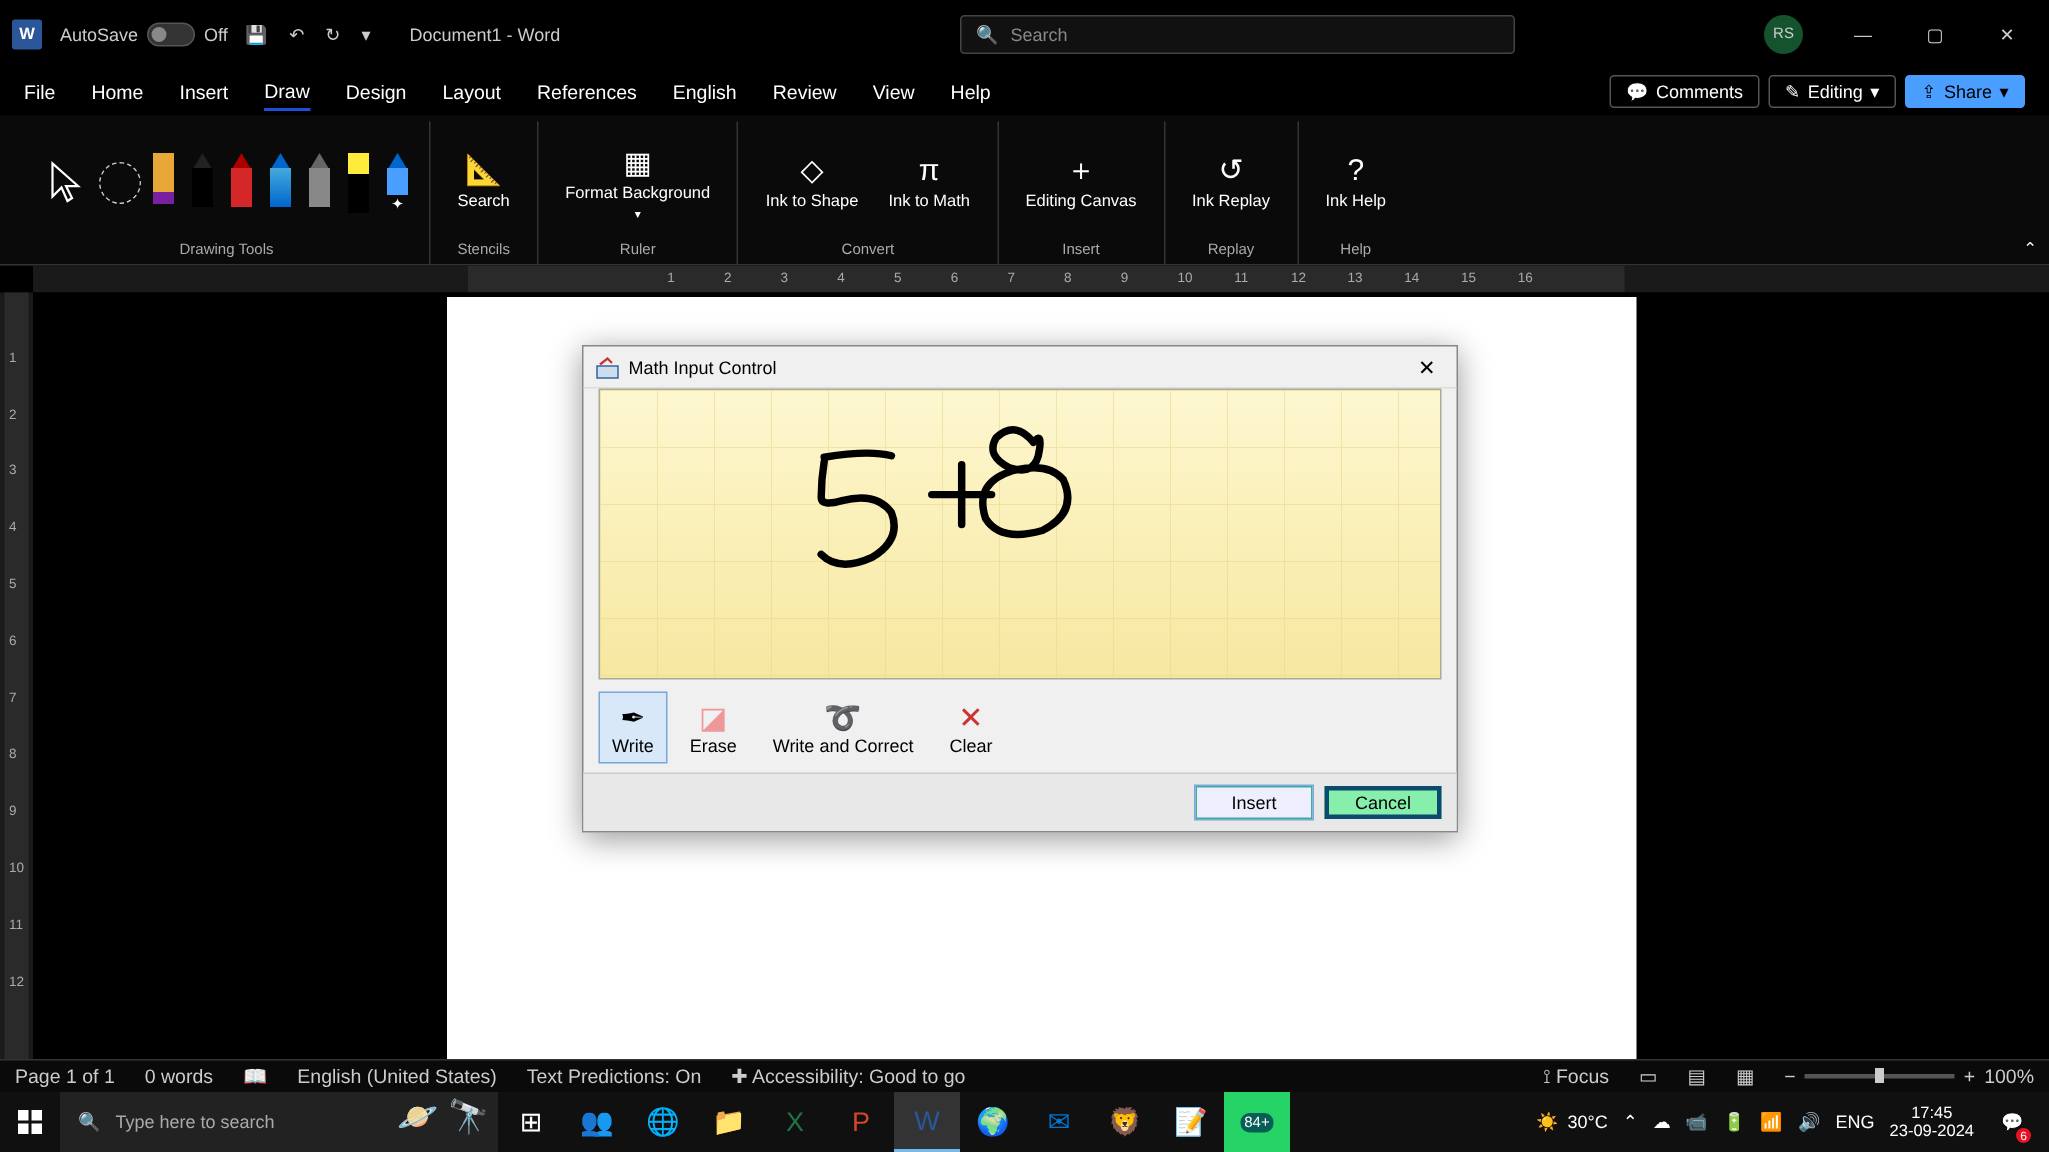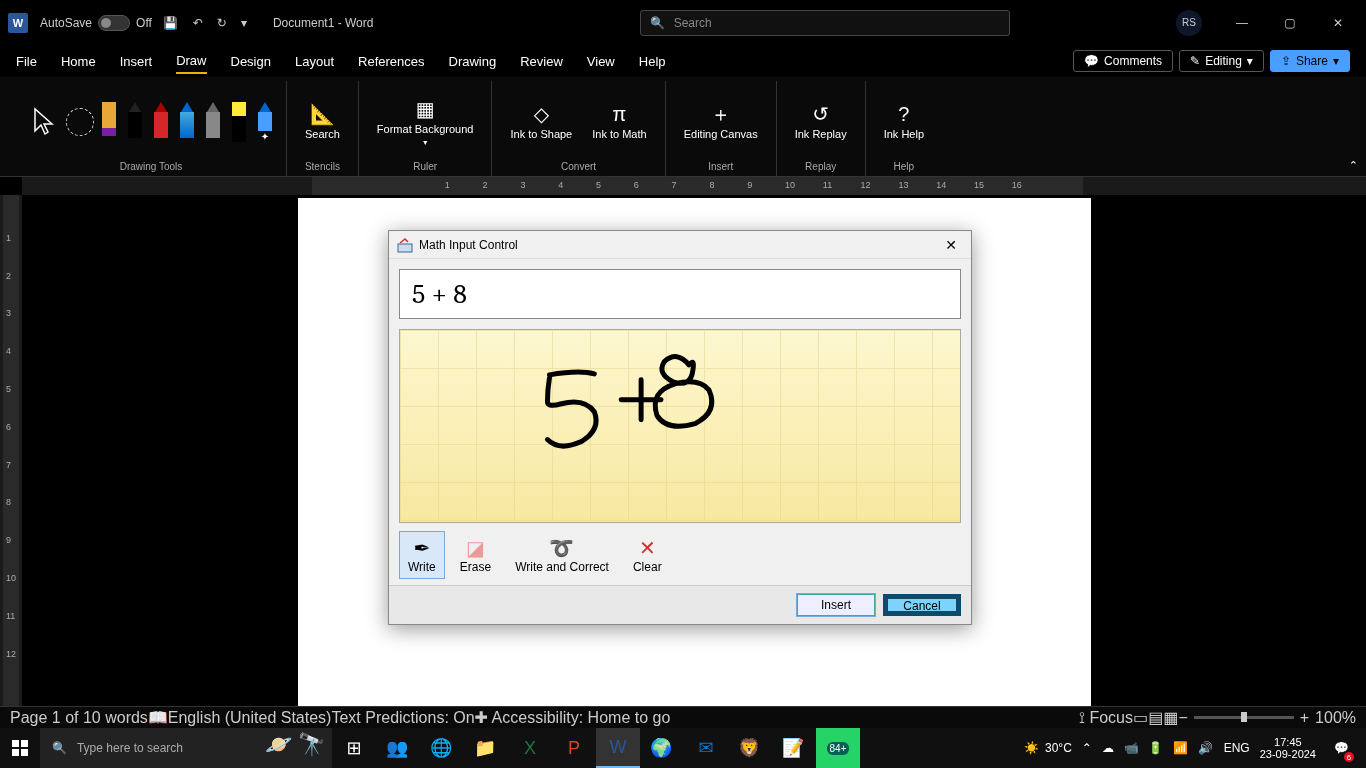--- a/index.html
+++ b/index.html
@@ -9,27 +9,27 @@
 .titlebar { height:45px; background:#000; display:flex; align-items:center; color:#ccc; font-size:12px; padding:0 8px; }
 .word-icon { width:20px; height:20px; background:#2b579a; color:#fff; font-weight:bold; display:flex; align-items:center; justify-content:center; border-radius:2px; font-size:11px; margin-right:12px; }
 .autosave { display:flex; align-items:center; gap:6px; margin-right:12px; }
 .toggle { width:32px; height:16px; background:#333; border-radius:8px; border:1px solid #555; position:relative; }
 .toggle::after { content:""; position:absolute; width:10px; height:10px; background:#888; border-radius:50%; top:2px; left:2px; }
 .qat { display:flex; align-items:center; gap:14px; margin-right:16px; }
 .qat span { cursor:pointer; }
 .docname { margin-right:auto; padding-left:10px; }
 .searchbox { width:370px; height:26px; background:#111; border:1px solid #444; border-radius:3px; display:flex; align-items:center; padding:0 10px; color:#888; gap:8px; margin-right:auto; margin-left:100px; }
 .title-right { display:flex; align-items:center; gap:8px; }
-.avatar { width:26px; height:26px; background:#0f172a; border-radius:50%; display:flex; align-items:center; justify-content:center; font-size:10px; color:#ccc; margin-right:12px; }
+.avatar { width:26px; height:26px; background:#14532d; border-radius:50%; display:flex; align-items:center; justify-content:center; font-size:10px; color:#ccc; margin-right:12px; }
 .winbtn { width:40px; height:30px; display:flex; align-items:center; justify-content:center; color:#ccc; cursor:pointer; }
 
 
 .tabs { height:32px; background:#000; display:flex; align-items:center; padding:0 16px; gap:24px; color:#fff; font-size:13px; }
 .tab { padding:4px 0; cursor:pointer; }
-.tab.active { border-bottom:2px solid #eab308; }
+.tab.active { border-bottom:2px solid #1d4ed8; }
 .tabs-right { margin-left:auto; display:flex; gap:6px; }
 .pillbtn { border:1px solid #555; border-radius:3px; padding:3px 10px; display:flex; align-items:center; gap:5px; cursor:pointer; font-size:12px; }
 .pillbtn.share { background:#4a9eff; border-color:#4a9eff; color:#000; }
 
 
 .ribbon { height:100px; background:#0a0a0a; display:flex; align-items:stretch; padding:4px 16px 0; color:#fff; font-size:11px; border-bottom:1px solid #333; position:relative; }
 .group { display:flex; flex-direction:column; align-items:center; padding:2px 10px; border-right:1px solid #333; }
 .group-items { display:flex; align-items:center; gap:4px; flex:1; }
 .group-label { font-size:10px; color:#aaa; padding-bottom:2px; }
 .cursor-tool { font-size:28px; padding:6px; cursor:pointer; }
@@ -61,25 +61,25 @@
 .dlg-close { margin-left:auto; font-size:14px; cursor:pointer; padding:2px 6px; }
 .math-preview { margin:10px; height:50px; border:1px solid #888; background:#fff; display:flex; align-items:center; padding:0 12px; font-family:Cambria,"Times New Roman",serif; font-size:28px; }
 .math-canvas { margin:0 10px 8px; height:194px; border:1px solid #aa9; background:linear-gradient(#fdf7d0,#f7e8a0); position:relative; overflow:hidden; }
 .math-grid { position:absolute; inset:0; background-image:linear-gradient(#e8d990 1px,transparent 1px),linear-gradient(90deg,#e8d990 1px,transparent 1px); background-size:38px 38px; opacity:0.6; }
 .hand { position:absolute; inset:0; }
 .math-tools { display:flex; gap:6px; padding:0 10px 6px; }
 .mtool { display:flex; flex-direction:column; align-items:center; padding:4px 8px; cursor:pointer; border:1px solid transparent; gap:2px; }
 .mtool.active { border:1px solid #7aa7d8; background:#d8e8f8; }
 .mtool .mico { font-size:20px; height:22px; }
 .dlg-foot { border-top:1px solid #ccc; padding:8px 10px; display:flex; justify-content:flex-end; gap:8px; background:#e8e8e8; }
-.dlg-btn { width:78px; height:22px; border:5px solid #0c4a6e; background:#7dd3fc; cursor:pointer; font-size:12px; }
+.dlg-btn { width:78px; height:22px; border:3px solid #0c4a6e; background:#86efac; cursor:pointer; font-size:12px; }
 .dlg-btn.primary { border:1px solid #4a9; background:#eef; outline:1px solid #7ad; }
 
 
-.status { position:absolute; left:0; right:0; bottom:40px; height:22px; background:#0a0a0a; color:#ccc; font-size:16px; display:flex; align-items:center; padding:0 10px; gap:0; border-top:1px solid #333; }
+.status { position:absolute; left:0; right:0; bottom:40px; height:22px; background:#0a0a0a; color:#ccc; font-size:13px; display:flex; align-items:center; padding:0 10px; gap:20px; border-top:1px solid #333; }
 .status .sep { flex:1; }
 .zoom { display:flex; align-items:center; gap:6px; }
 .zoom-slider { width:100px; height:3px; background:#555; position:relative; }
 .zoom-slider::after { content:""; position:absolute; width:6px; height:10px; background:#ccc; top:-4px; left:47px; }
 
 
 .taskbar { position:absolute; bottom:0; left:0; right:0; height:40px; background:#101010; display:flex; align-items:center; color:#fff; font-size:12px; }
 .start { width:40px; height:40px; display:flex; align-items:center; justify-content:center; color:#fff; cursor:pointer; }
 .tasksearch { width:292px; height:40px; background:#222; display:flex; align-items:center; padding:0 12px; color:#aaa; gap:10px; position:relative; }
 .cortana-art { position:absolute; right:6px; top:4px; font-size:22px; }
@@ -124,21 +124,21 @@
 </div>
 
 <div class="tabs">
   <div class="tab">File</div>
   <div class="tab">Home</div>
   <div class="tab">Insert</div>
   <div class="tab active">Draw</div>
   <div class="tab">Design</div>
   <div class="tab">Layout</div>
   <div class="tab">References</div>
-  <div class="tab">Drawing</div>
+  <div class="tab">English</div>
   <div class="tab">Review</div>
   <div class="tab">View</div>
   <div class="tab">Help</div>
   <div class="tabs-right">
     <div class="pillbtn">
         <span>💬</span>
         <span>Comments</span>
       </div>
     <div class="pillbtn">
         <span>✎</span>
@@ -301,21 +301,20 @@
   <div class="dlg-title">
     <span class="dlg-title-ico">
       <svg width="16" height="16">
           <rect x="1" y="7" width="14" height="8" fill="#cde" stroke="#369"></rect>
           <path d="M3 6 L8 2 L11 5" stroke="#c33" fill="none" stroke-width="1.5"></path>
         </svg>
     </span>
     <span>Math Input Control</span>
     <span class="dlg-close">✕</span>
   </div>
-  <div class="math-preview">5 + 8</div>
   <div class="math-canvas">
     <div class="math-grid"></div>
     <svg class="hand" viewBox="0 0 562 194">
       <path d="M150 45 Q180 40 195 44 M150 48 Q148 60 148 72 Q148 78 162 74 Q185 68 195 82 Q202 100 182 112 Q160 122 148 110" stroke="#000" stroke-width="5" fill="none" stroke-linecap="round"></path>
       <path d="M242 50 L242 90 M222 70 L262 70" stroke="#000" stroke-width="5" fill="none" stroke-linecap="round"></path>
       <path d="M290 35 Q278 20 265 32 Q258 44 274 52 Q292 58 294 40 Q296 28 290 35 M276 54 Q250 62 258 86 Q268 102 296 94 Q320 82 310 60 Q300 48 276 54" stroke="#000" stroke-width="5" fill="none" stroke-linecap="round"></path>
     </svg>
   </div>
   <div class="math-tools">
     <div class="mtool active">
@@ -340,21 +339,21 @@
     <button class="dlg-btn">Cancel</button>
   </div>
 </div>
 
 <div class="status">
   <span>Page 1 of 1</span>
   <span>0 words</span>
   <span>📖</span>
   <span>English (United States)</span>
   <span>Text Predictions: On</span>
-  <span>✚ <span>Accessibility: Home to go</span></span>
+  <span>✚ <span>Accessibility: Good to go</span></span>
   <span class="sep"></span>
   <span>⟟ <span>Focus</span></span>
   <span>▭</span>
   <span>▤</span>
   <span>▦</span>
   <div class="zoom">
     <span>−</span>
     <div class="zoom-slider"></div>
     <span>+</span>
     <span>100%</span>

